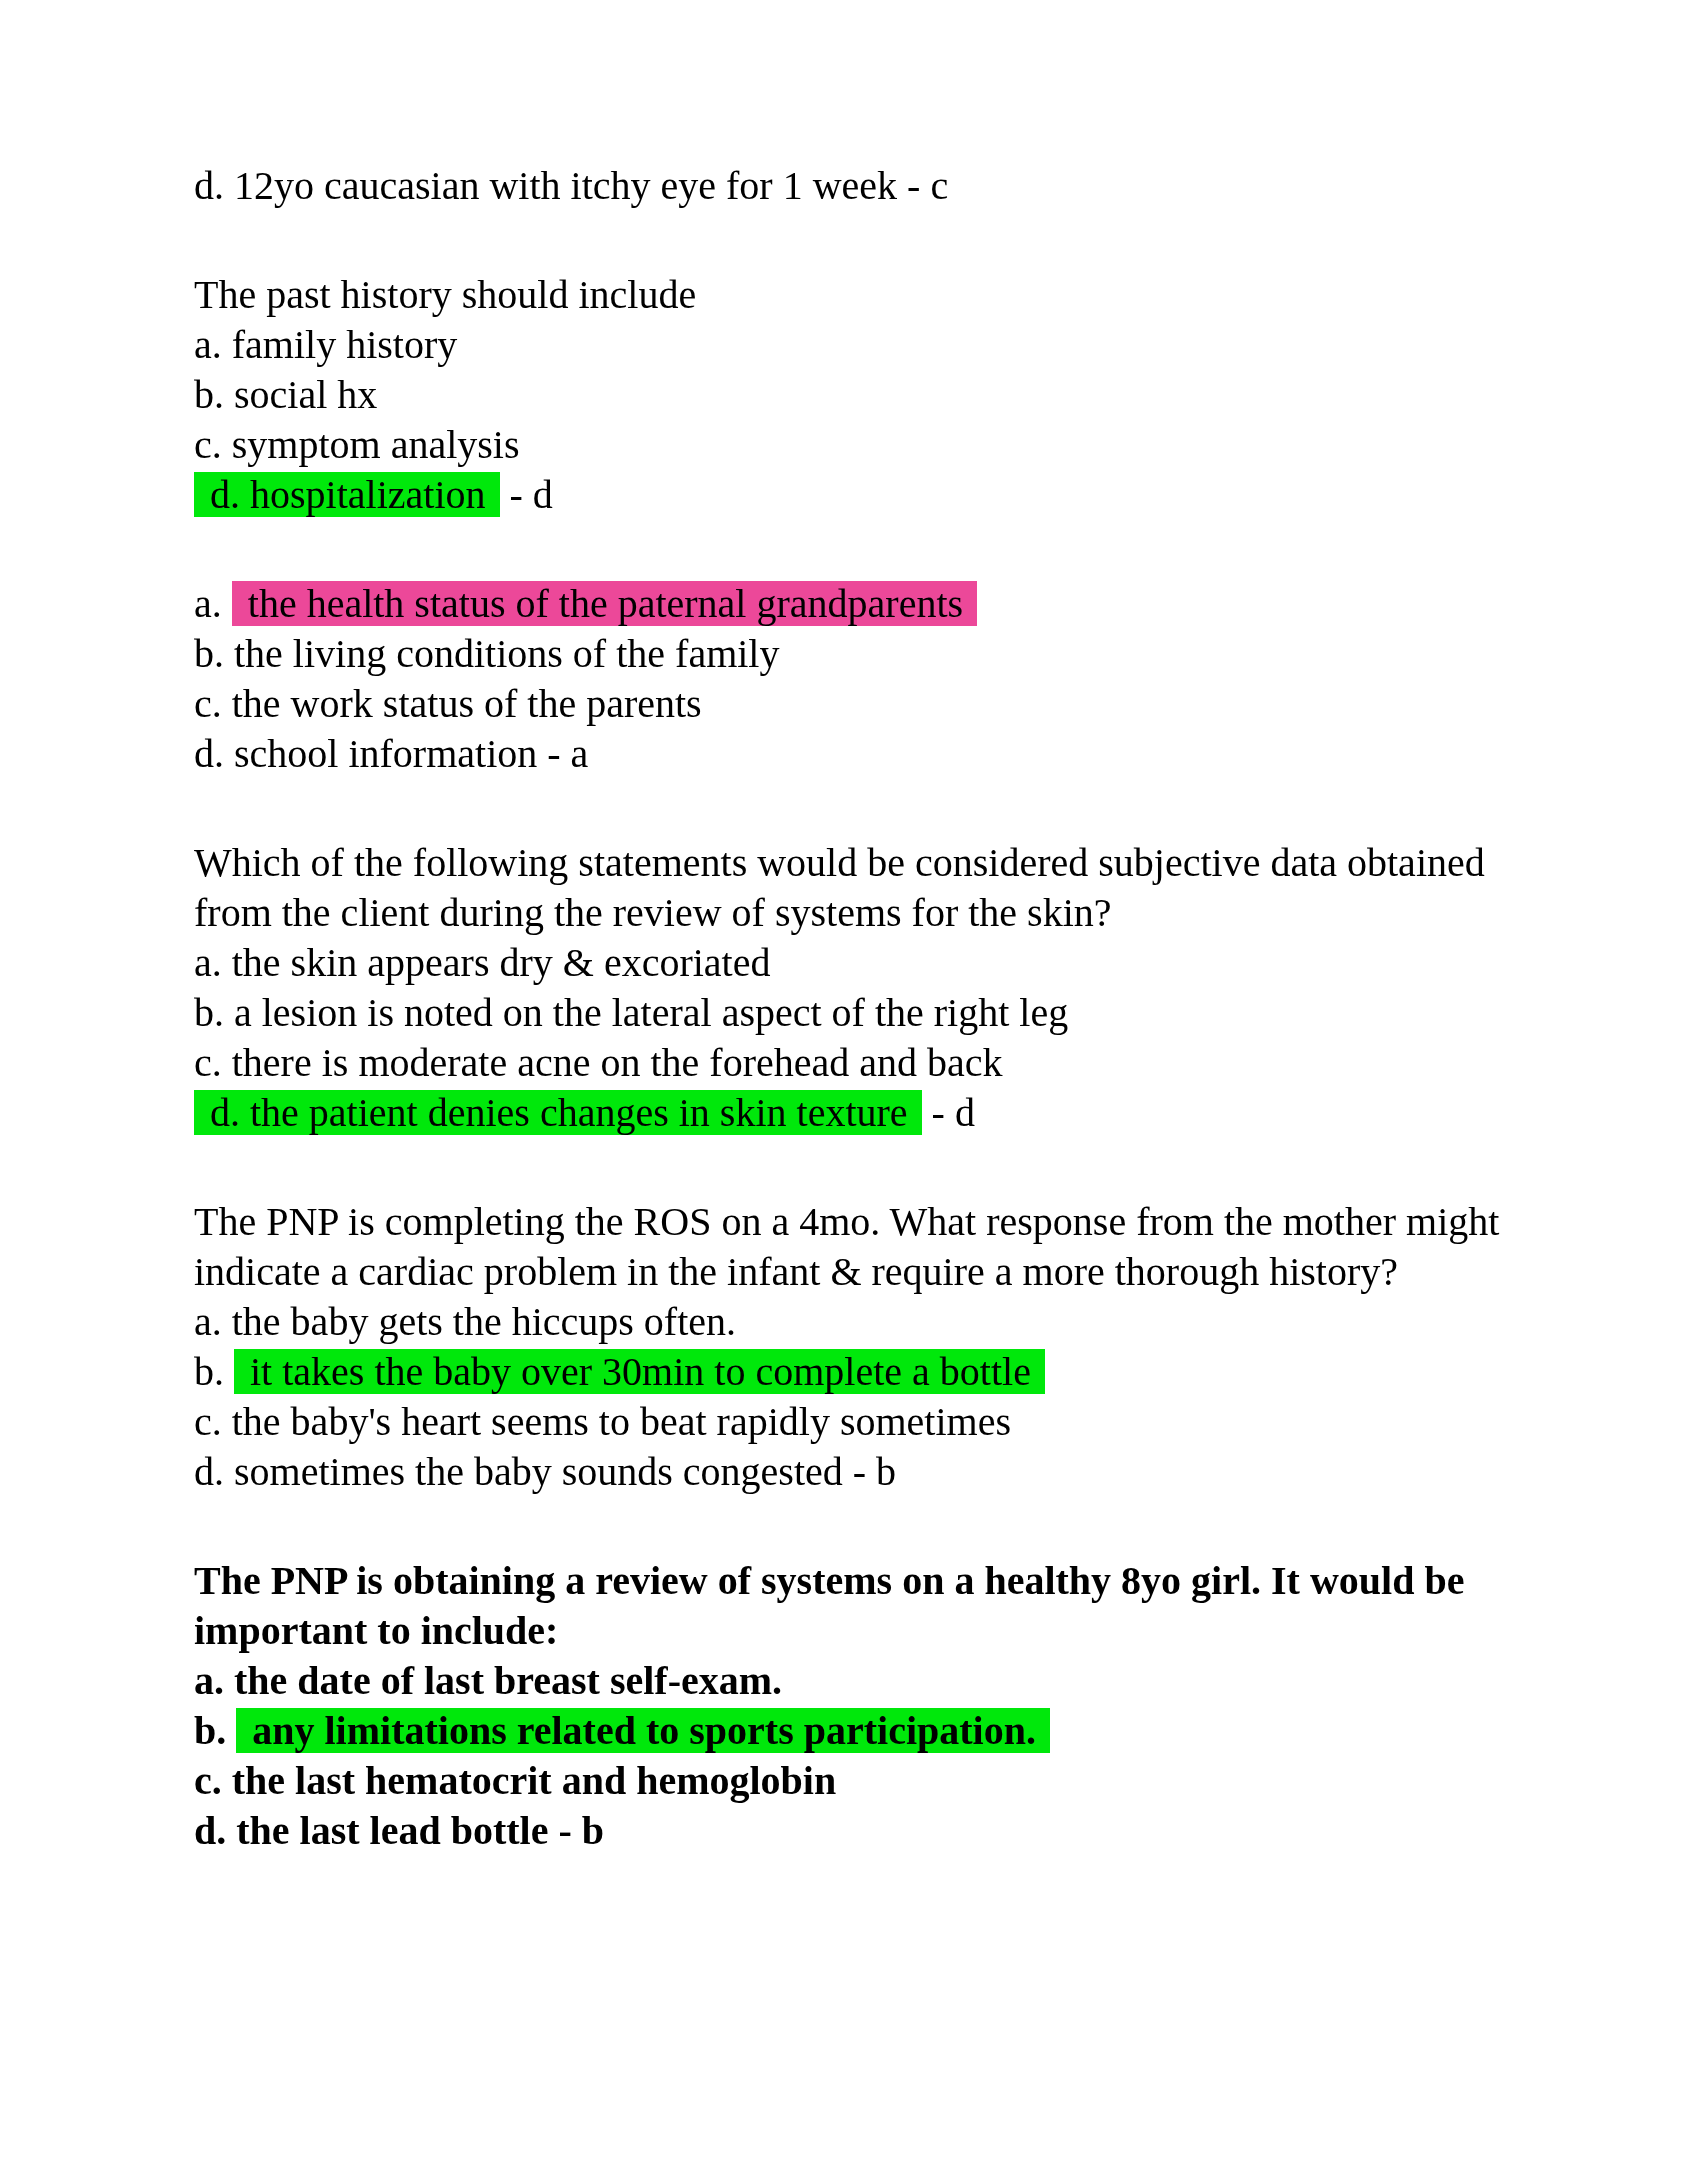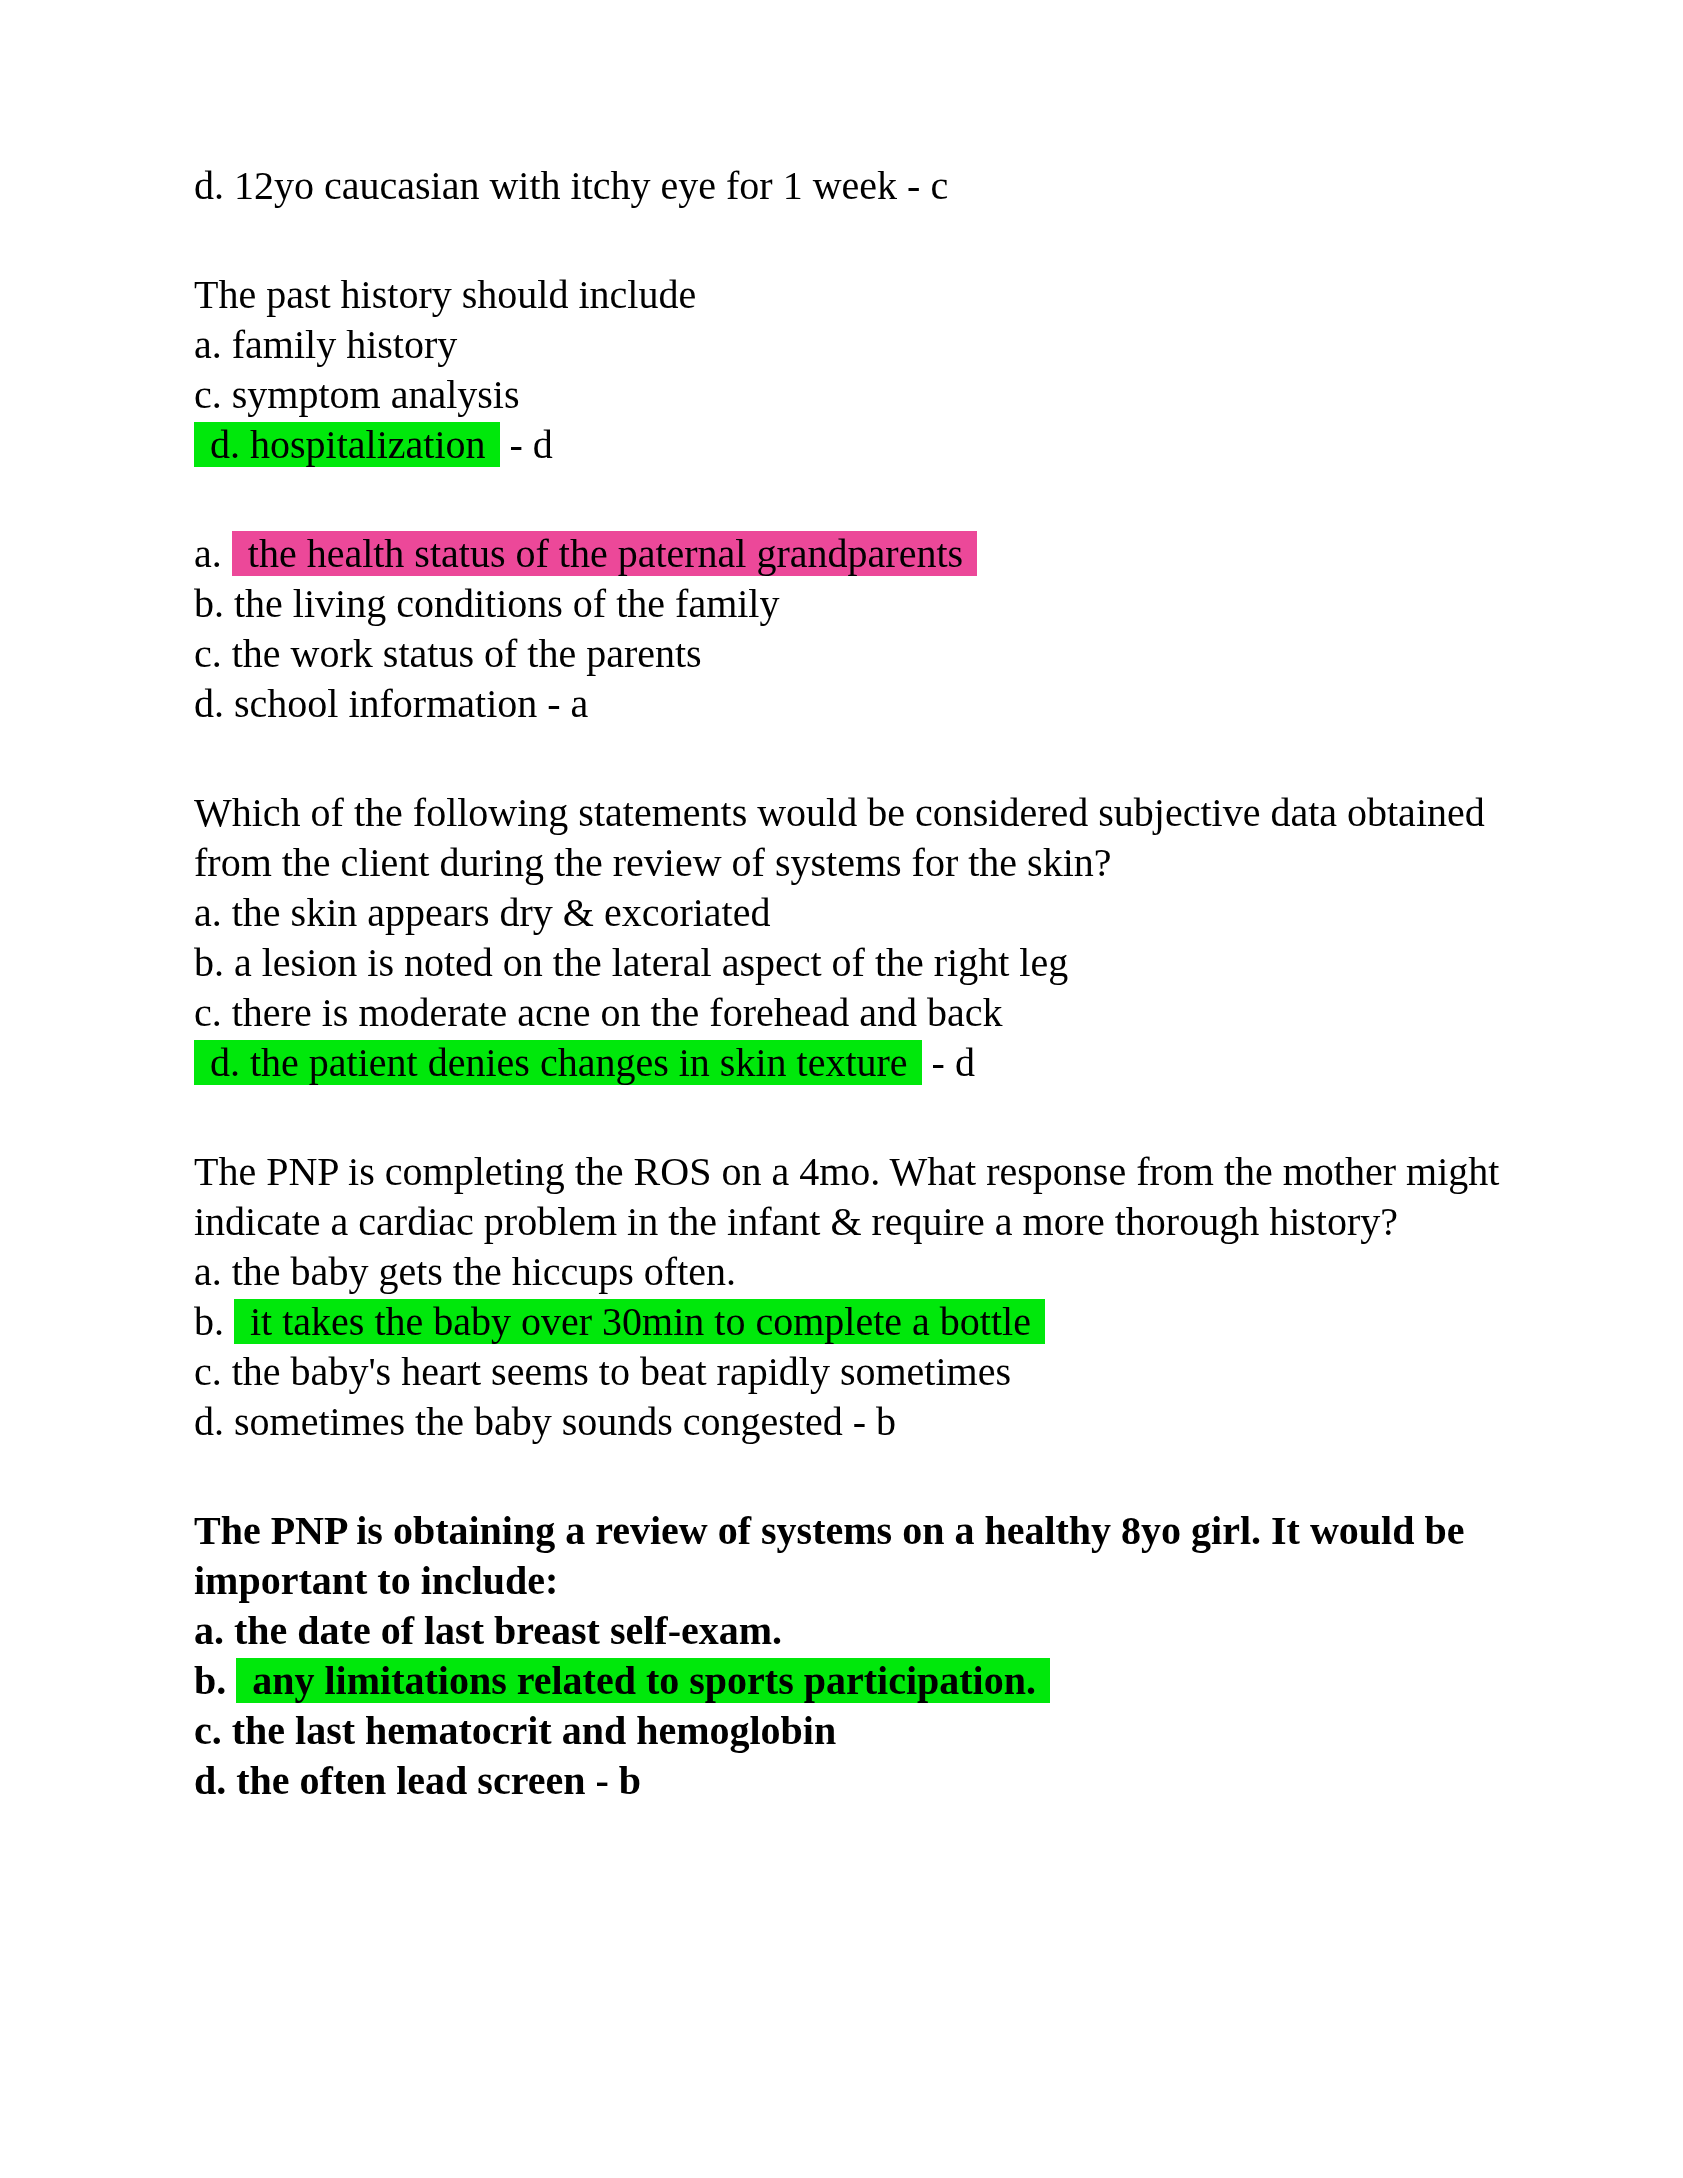--- a/index.html
+++ b/index.html
@@ -49,20 +49,21 @@
 </head>
 <body style="background: rgb(255, 255, 255); color: rgb(0, 0, 0);">
 
 <div class="page" id="doc-root">
     <div class="question-block">
       <div class="text-line"><span class="seg">d. 12yo caucasian with itchy eye for 1 week - c</span></div>
     </div>
     <div class="question-block">
       <div class="text-line"><span class="seg">The past history should include</span></div>
       <div class="text-line"><span class="seg">a. family history</span></div>
+      <div class="text-line"><span class="seg">b. social hx</span></div>
       <div class="text-line"><span class="seg">c. symptom analysis</span></div>
       <div class="text-line"><span class="seg hl" style="background: rgb(0, 232, 11);">d. hospitalization</span><span class="seg"> - d</span></div>
     </div>
     <div class="question-block">
       <div class="text-line"><span class="seg">a. </span><span class="seg hl" style="background: #ec4899;">the health status of the paternal grandparents</span></div>
       <div class="text-line"><span class="seg">b. the living conditions of the family</span></div>
       <div class="text-line"><span class="seg">c. the work status of the parents</span></div>
       <div class="text-line"><span class="seg">d. school information - a</span></div>
     </div>
     <div class="question-block">
@@ -80,16 +81,16 @@
       <div class="text-line"><span class="seg">b. </span><span class="seg hl" style="background: rgb(0, 232, 11);">it takes the baby over 30min to complete a bottle</span></div>
       <div class="text-line"><span class="seg">c. the baby's heart seems to beat rapidly sometimes</span></div>
       <div class="text-line"><span class="seg">d. sometimes the baby sounds congested - b</span></div>
     </div>
     <div class="question-block">
       <div class="text-line"><span class="seg">The PNP is obtaining a review of systems on a healthy 8yo girl. It would be</span></div>
       <div class="text-line"><span class="seg">important to include:</span></div>
       <div class="text-line"><span class="seg">a. the date of last breast self-exam.</span></div>
       <div class="text-line"><span class="seg">b. </span><span class="seg hl" style="background: rgb(0, 232, 11);">any limitations related to sports participation.</span></div>
       <div class="text-line"><span class="seg">c. the last hematocrit and hemoglobin</span></div>
-      <div class="text-line"><span class="seg">d. the often lead screen - b</span></div>
+      <div class="text-line"><span class="seg">d. the last lead bottle - b</span></div>
     </div>
   </div>
 
 
 </body></html>

